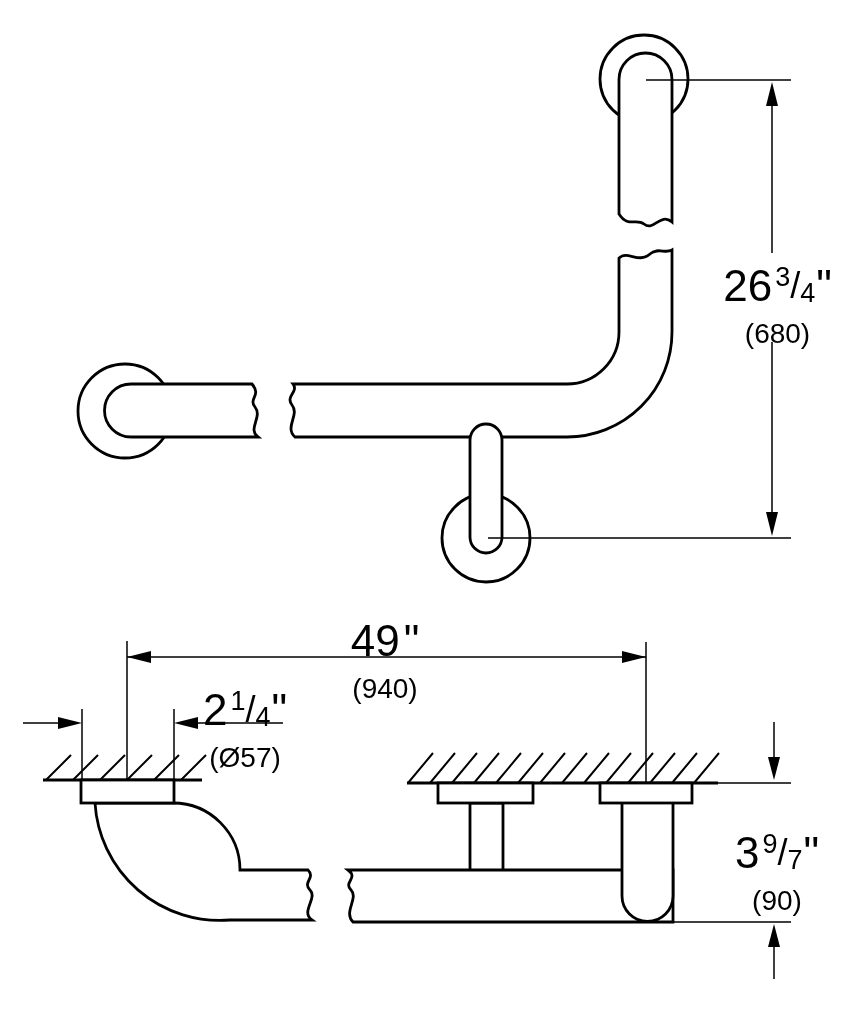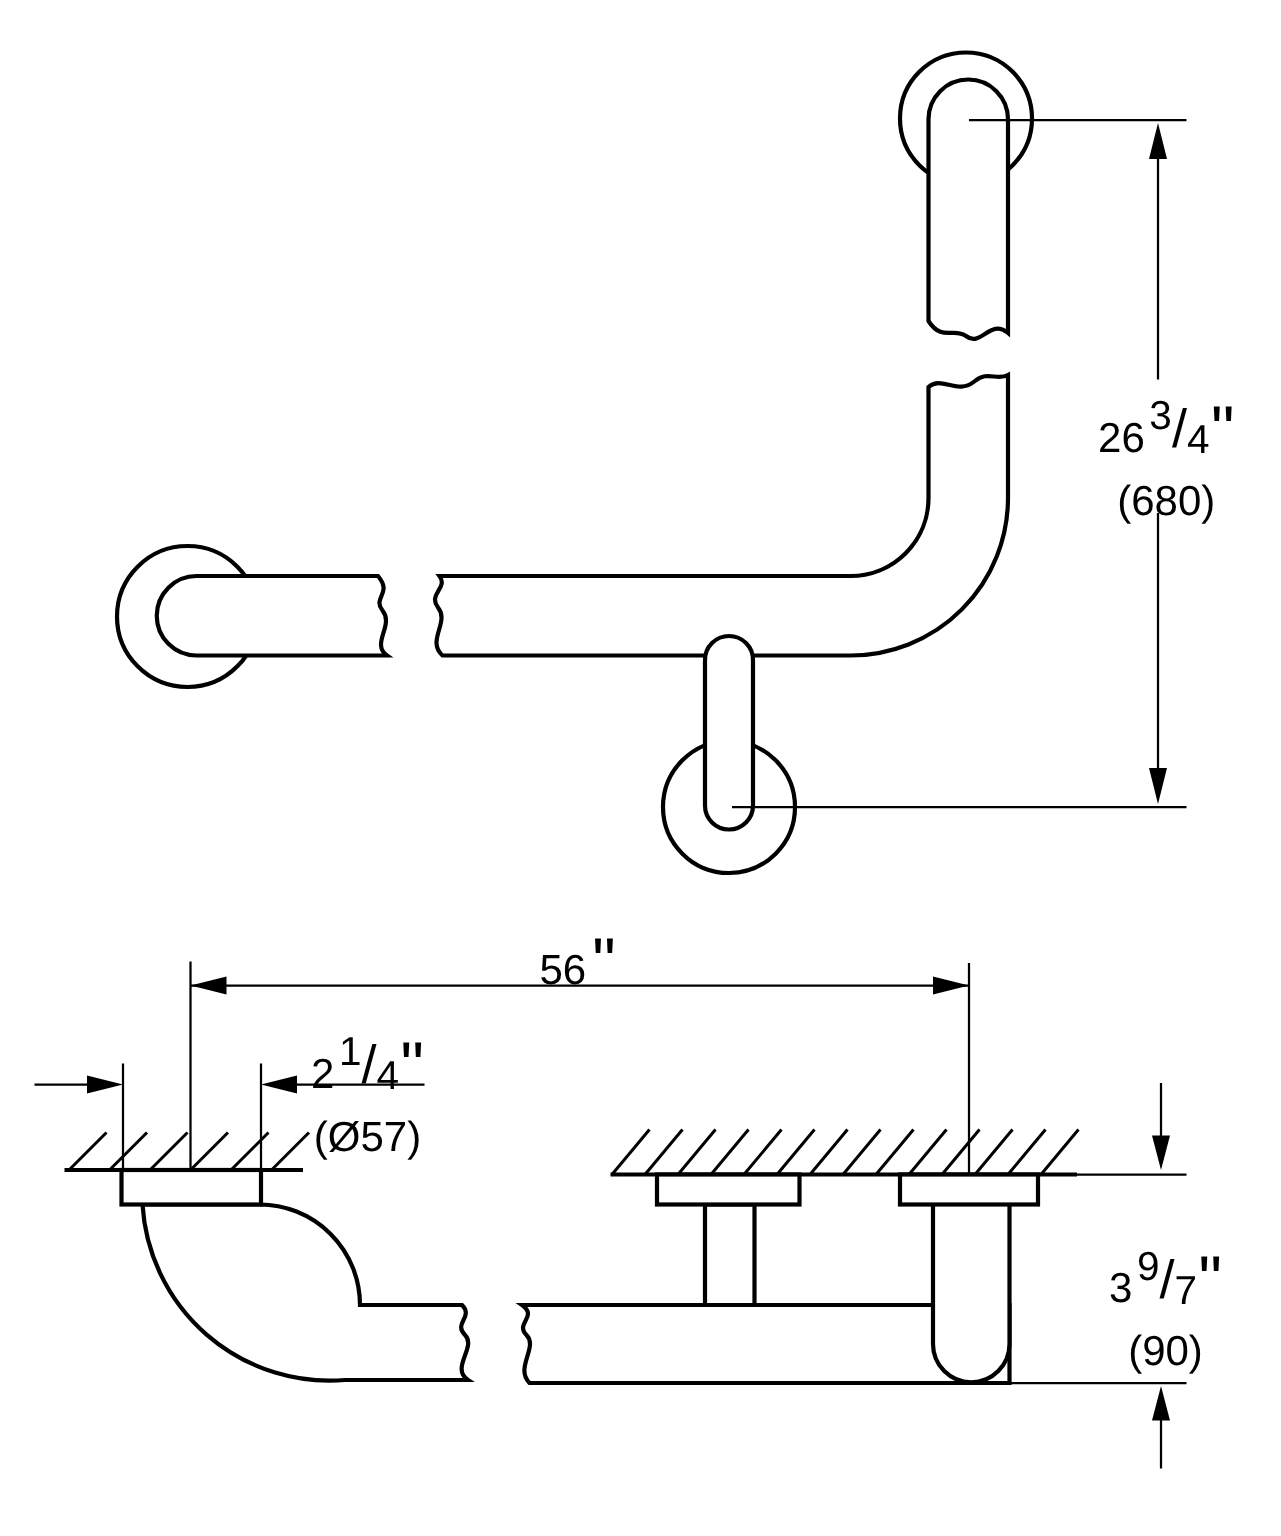--- a/index.html
+++ b/index.html
@@ -20,21 +20,21 @@
     color:#000;
     line-height:1;
     white-space:nowrap;
   }
   .dim .main {
     font-size:44px;
     letter-spacing:0px;
     display:block;
     line-height:44px;
   }
-  .dim .whole { font-size:28px; }
+  .dim .whole { font-size:44px; }
   .dim .numer { font-size:27px; vertical-align:15px; margin-left:3px; }
   .dim .fslash { font-size:36px; vertical-align:3px; }
   .dim .denom { font-size:27px; vertical-align:-1px; }
   .dim .unit  { font-size:44px; margin-left:1px; }
   .dim .metric {
     display:block;
     font-size:28px;
     line-height:26px;
     margin-top:6px;
   }
@@ -152,21 +152,22 @@
       <polygon fill="#000" stroke="none" points="774,924 768,947 780,947"></polygon>
     </g>
   </svg>
 
   <div class="dim" style="left:690px; top:255px; width:175px;">
     <span class="main"><span class="whole">26</span><span class="numer">3</span><span class="fslash">/</span><span class="denom">4</span><span class="unit">"</span></span>
     <span class="metric">(680)</span>
   </div>
 
   <div class="dim" style="left:310px; top:610px; width:150px;">
-    <span class="main"><span class="whole">56</span><span class="numer"></span><span class="fslash"></span><span class="denom"></span><span class="unit">"</span></span>
+    <span class="main"><span class="whole">49</span><span class="numer"></span><span class="fslash"></span><span class="denom"></span><span class="unit">"</span></span>
+    <span class="metric">(940)</span>
   </div>
 
   <div class="dim" style="left:180px; top:679px; width:130px;">
     <span class="main"><span class="whole">2</span><span class="numer">1</span><span class="fslash">/</span><span class="denom">4</span><span class="unit">"</span></span>
     <span class="metric">(Ø57)</span>
   </div>
 
   <div class="dim" style="left:697px; top:822px; width:160px;">
     <span class="main"><span class="whole">3</span><span class="numer">9</span><span class="fslash">/</span><span class="denom">7</span><span class="unit">"</span></span>
     <span class="metric">(90)</span>

